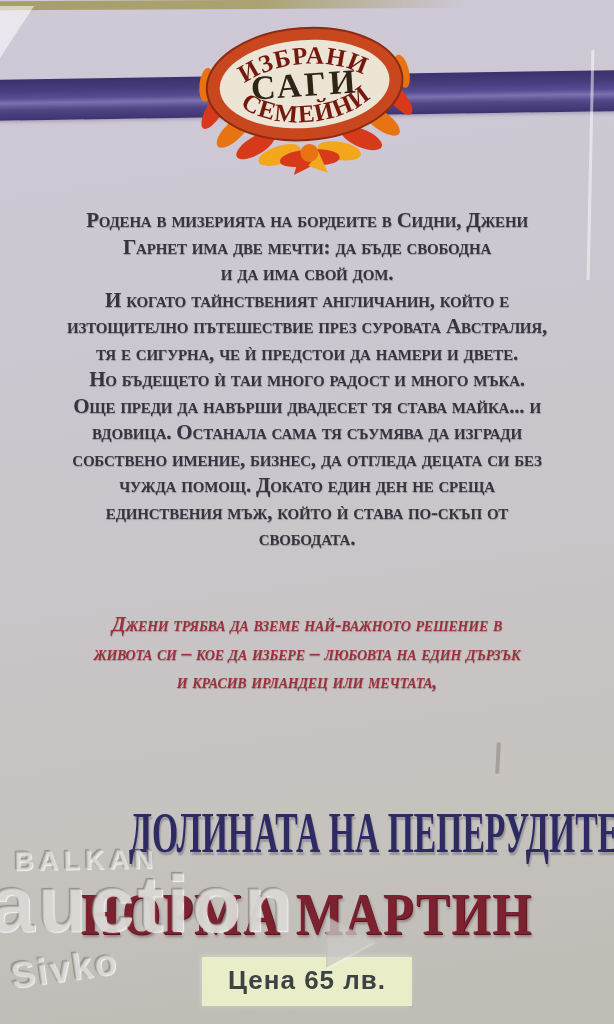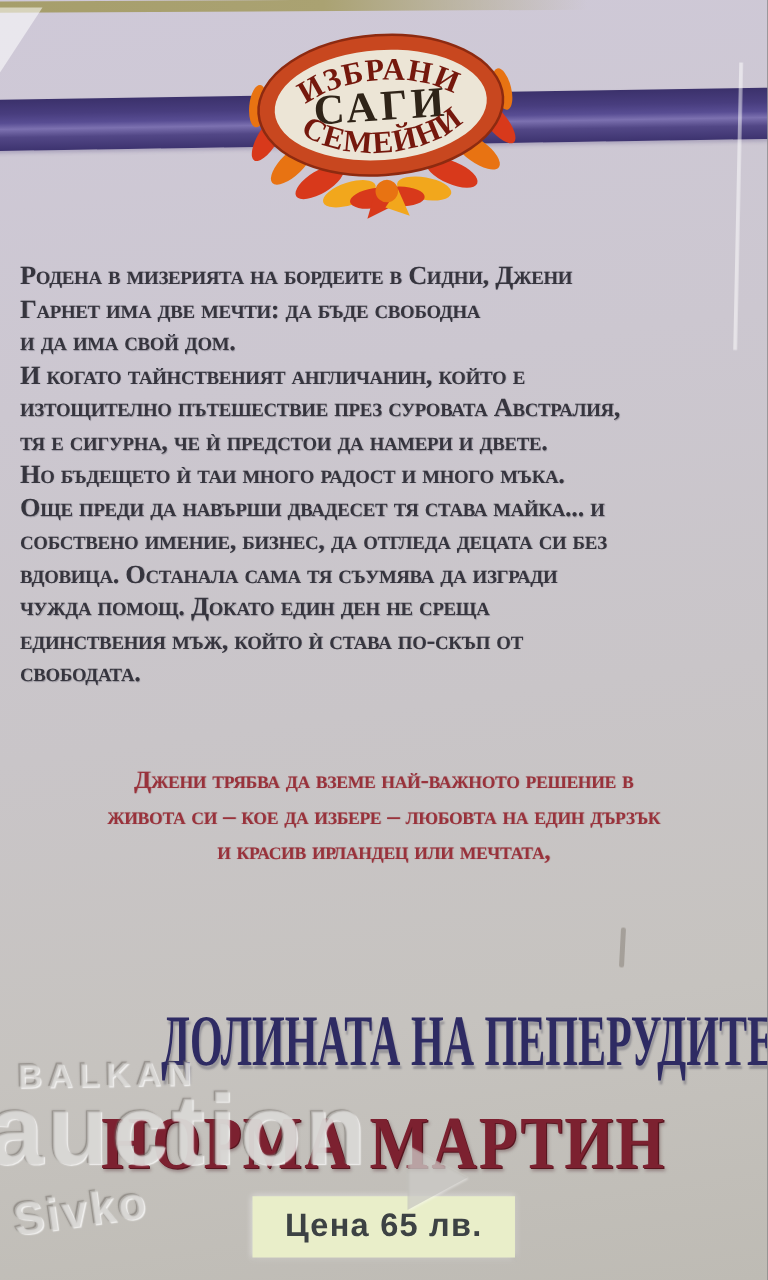--- a/index.html
+++ b/index.html
@@ -20,30 +20,30 @@
   .smudge { position:absolute; left:496px; top:742px; width:4px; height:32px;
     background:rgba(85,75,62,0.30); border-radius:2px; transform:rotate(3deg); filter:blur(0.6px); }
   
   .band { position:absolute; left:-6px; right:-6px; top:75px; height:41px;
     background:linear-gradient(180deg,#3b316b 0%, #483d7e 28%, #584d93 46%, #7c71b0 58%, #524786 74%, #3d336f 100%);
     transform:rotate(-0.9deg); box-shadow:0 2px 3px rgba(70,60,120,0.25); }
   
   .badge { position:absolute; left:184px; top:20px; width:244px; height:168px;
     transform:rotate(-4deg); overflow:visible; }
   
-  .synopsis { position:absolute; left:16px; right:16px; top:207px; text-align:left;
+  .synopsis { position:absolute; left:16px; right:16px; top:207px; text-align:center;
     color:#36353e; font-weight:bold; font-variant:small-caps;
     font-size:21px; line-height:26.5px; letter-spacing:-0.2px;
     text-shadow:0.5px 0.5px 0.7px rgba(40,40,55,0.30); }
   .synopsis .line, .tagline .line { white-space:nowrap; }
   
   .tagline { position:absolute; left:16px; right:16px; top:610px; text-align:center;
     color:#99323b; font-weight:bold; font-variant:small-caps;
     font-size:20px; line-height:28.5px; letter-spacing:-0.2px;
-    text-shadow:0.5px 0.5px 0.7px rgba(120,35,45,0.35); }
+    text-shadow:0.5px 0.5px 0.7px rgba(120,35,45,0.35);font-style:italic; }
   
   .title { position:absolute; left:0; right:0; top:799px; text-align:center;
     color:#2e2b63; font-weight:bold; font-size:58px; white-space:nowrap;
     transform:scaleX(0.58); transform-origin:50% 50%;
     text-shadow:2px 3px 2px rgba(45,45,70,0.30); }
   
   .author { position:absolute; left:0; right:0; top:880px; text-align:center;
     color:#7c2130; font-weight:bold; font-size:60px; white-space:nowrap; letter-spacing:2px;
     transform:scaleX(0.84); transform-origin:50% 50%;
     text-shadow:1px 1px 0 #57151f, 2px 3px 3px rgba(60,15,22,0.35); }
@@ -108,22 +108,22 @@
 
   <div class="synopsis">
     <div class="line">Родена в мизерията на бордеите в Сидни, Джени</div>
     <div class="line">Гарнет има две мечти: да бъде свободна</div>
     <div class="line">и да има свой дом.</div>
     <div class="line">И когато тайнственият англичанин, който е</div>
     <div class="line">изтощително пътешествие през суровата Австралия,</div>
     <div class="line">тя е сигурна, че ѝ предстои да намери и двете.</div>
     <div class="line">Но бъдещето ѝ таи много радост и много мъка.</div>
     <div class="line">Още преди да навърши двадесет тя става майка... и</div>
+    <div class="line">вдовица. Останала сама тя съумява да изгради</div>
     <div class="line">собствено имение, бизнес, да отгледа децата си без</div>
-    <div class="line">вдовица. Останала сама тя съумява да изгради</div>
     <div class="line">чужда помощ. Докато един ден не среща</div>
     <div class="line">единствения мъж, който ѝ става по-скъп от</div>
     <div class="line">свободата.</div>
   </div>
 
   <div class="tagline">
     <div class="line">Джени трябва да вземе най-важното решение в</div>
     <div class="line">живота си – кое да избере – любовта на един дързък</div>
     <div class="line">и красив ирландец или мечтата,</div>
   </div>

